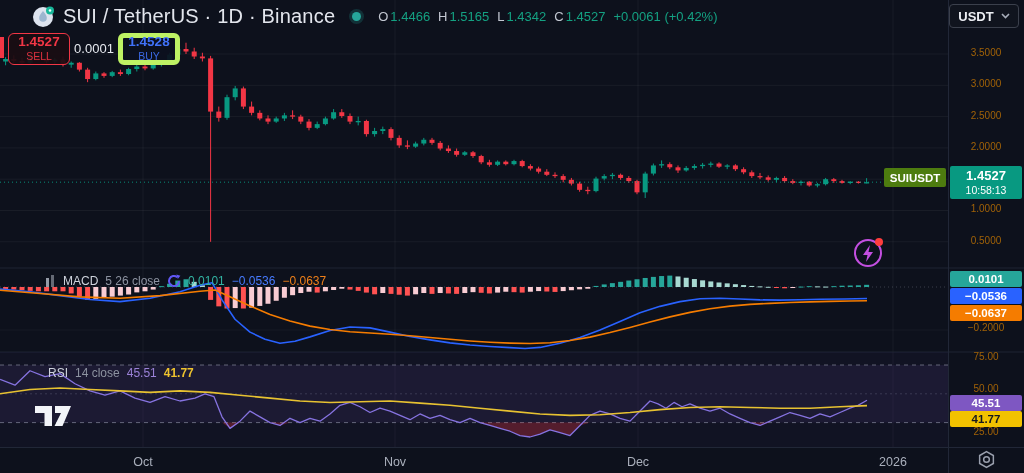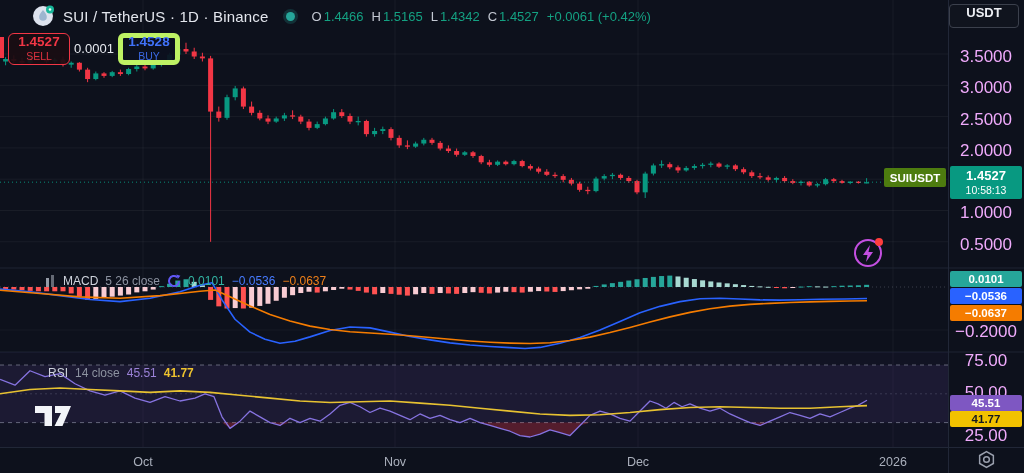--- a/index.html
+++ b/index.html
@@ -1,48 +1,48 @@
 <!DOCTYPE html>
 <html><head>
 <meta charset="utf-8">
 <style>
   html,body{margin:0;padding:0;background:#0d111c;}
   #app{position:relative;width:1024px;height:473px;background:#0d111c;
        font-family:"Liberation Sans",sans-serif;overflow:hidden;}
   #chart-svg{position:absolute;left:0;top:0;z-index:1;cursor:crosshair;}
 
   .header{position:absolute;left:32px;top:5px;display:flex;align-items:center;gap:9px;z-index:6;}
-  .symbol-title{color:#e3e6ed;font-size:15px;letter-spacing:.2px;}
+  .symbol-title{color:#e3e6ed;font-size:20px;letter-spacing:.2px;}
   .status-dot{width:9px;height:9px;border-radius:50%;background:#26a69a;
               box-shadow:0 0 0 3px rgba(38,166,154,.22);margin-left:8px;}
   .ohlc{display:flex;gap:8px;font-size:13px;margin-left:8px;align-items:center;}
   .ohlc .lbl{color:#c3c8d2;}
   .ohlc .val{color:#14a182;}
   .ohlc .pair{display:flex;gap:2px;}
 
   .currency-btn{position:absolute;left:949px;top:4px;width:70px;height:24px;box-sizing:border-box;
     border:1px solid #3b404c;border-radius:4px;background:#10141e;color:#eceef3;font-size:13px;
-    font-weight:bold;display:flex;align-items:center;justify-content:center;gap:7px;z-index:7;cursor:pointer;flex-direction:column;}
+    font-weight:bold;display:flex;align-items:center;justify-content:center;gap:7px;z-index:7;cursor:pointer;}
 
   .trade-btn{position:absolute;box-sizing:border-box;width:62px;height:32px;border-radius:6px;
     display:flex;flex-direction:column;align-items:center;justify-content:center;z-index:6;
     line-height:13px;cursor:pointer;}
   .sell-btn{left:8px;top:33px;border:1px solid #f23645;background:rgba(26,13,18,.93);color:#f23645;}
   .buy-btn{left:118px;top:33px;border:5px solid #bef264;background:rgba(12,16,30,.93);color:#4072fa;}
   .trade-price{font-size:13.5px;font-weight:bold;}
   .trade-label{font-size:10.5px;margin-top:2px;opacity:.9;}
   .spread{position:absolute;left:70px;top:41px;width:48px;text-align:center;color:#e6e9ef;
     font-size:13px;z-index:6;}
 
   .price-axis-col{position:absolute;left:948px;top:0;width:76px;height:473px;
     border-left:1px solid #212737;z-index:3;}
   .time-axis{position:absolute;left:0;top:447px;width:1024px;height:26px;
     border-top:1px solid #212737;z-index:2;}
-  .axis-label{position:absolute;left:948px;width:76px;text-align:center;color:#f0abfc;
-    font-size:17px;z-index:4;}
+  .axis-label{position:absolute;left:948px;width:76px;text-align:center;color:#a16207;
+    font-size:10px;z-index:4;}
   .time-label{position:absolute;top:455px;transform:translateX(-50%);color:#aab0bc;
     font-size:12.5px;z-index:4;}
 
   .symbol-tag{position:absolute;left:884px;top:168px;width:62px;height:19px;background:#4d7c0f;
     color:#fff;font-size:11.5px;font-weight:bold;display:flex;align-items:center;justify-content:center;
     border-radius:2px;z-index:5;}
   .price-chip{position:absolute;left:950px;top:166px;width:72px;height:33px;background:#089981;
     color:#fff;border-radius:2px;display:flex;flex-direction:column;align-items:center;
     justify-content:center;z-index:5;line-height:14px;}
   .price-chip .p{font-size:13px;font-weight:bold;}

